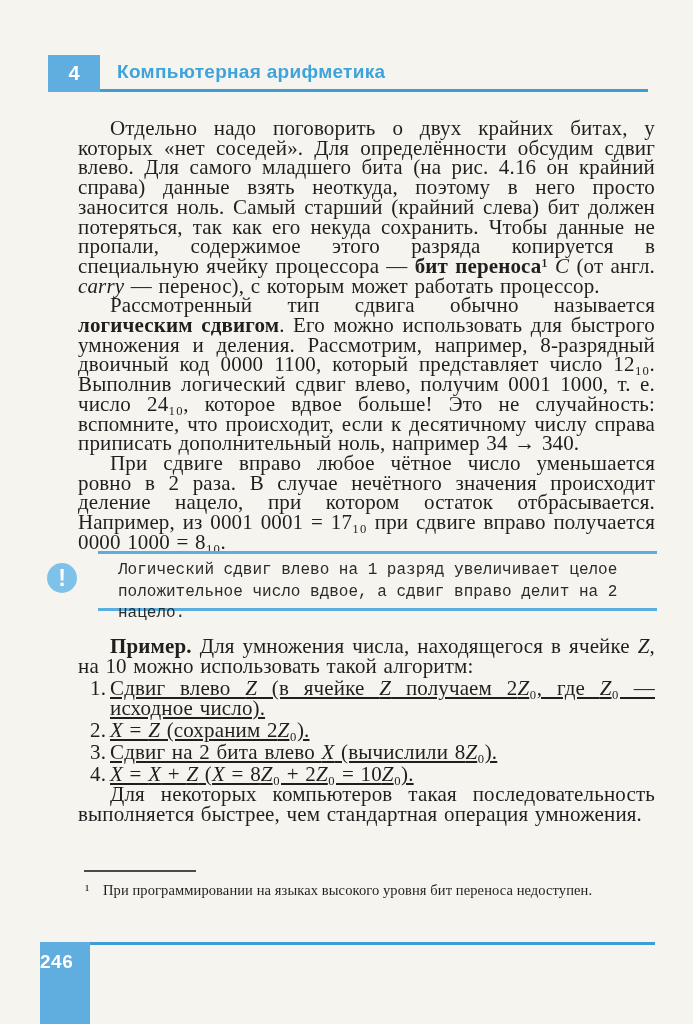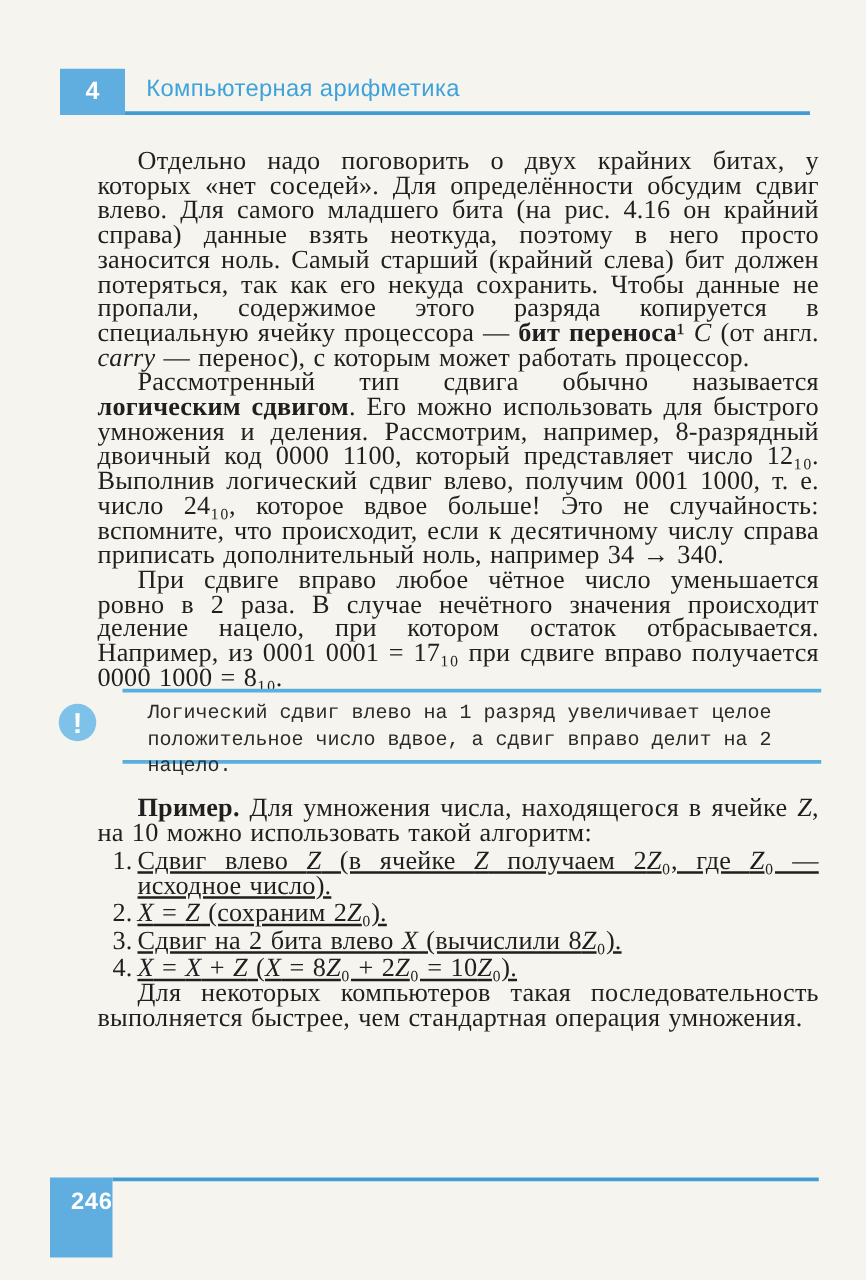--- a/index.html
+++ b/index.html
@@ -23,21 +23,21 @@
   
   .chapter-box{
     position:absolute;left:48px;top:55px;width:52px;height:37px;
     background:var(--accent_blue,#5FAEDF);
     display:flex;align-items:center;justify-content:center;
     font-family:"Liberation Sans",sans-serif;font-weight:bold;
     font-size:20px;color:#ffffff;
   }
   .chapter-title{
     position:absolute;left:117px;top:61px;margin:0;
-    font-family:"Liberation Sans",sans-serif;font-weight:normal;
+    font-family:"Liberation Sans",sans-serif;font-weight:bold;
     font-size:19px;letter-spacing:.3px;
     color:var(--title_blue,#3FA3DB);
   }
   .header-rule{
     position:absolute;left:100px;top:89px;width:548px;height:3px;
     background:var(--rule_blue,#3F9CD4);
   }
   
   .flow{position:absolute;left:78px;width:577px;}
   .flow1{top:119px;}
@@ -77,23 +77,23 @@
     margin:0;text-align:justify;padding-left:25px;
     font-size:14.5px;line-height:19.5px;letter-spacing:.1px;
   }
   .fn-marker{display:inline-block;width:18px;margin-left:-18px;vertical-align:top;}
   
   .footer-rule{
     position:absolute;left:90px;top:942px;width:565px;height:3px;
     background:var(--rule_blue,#3F9CD4);
   }
   .page-number-box{
-    position:absolute;left:40px;top:942px;width:50px;height:64px;
+    position:absolute;left:40px;top:942px;width:50px;height:82px;
     background:var(--accent_blue,#5FAEDF);
-    text-align:right;
+    text-align:left;
     font-family:"Liberation Sans",sans-serif;font-weight:bold;
     font-size:19px;color:#ffffff;letter-spacing:.5px;
   }
   .page-number-box span{display:inline-block;margin-top:9px;}
 </style>
 </head>
 <body>
 
 <div class="page">
 
@@ -121,19 +121,23 @@
     <p class="para ind rich"><span class="b">Пример.</span><span> Для умножения числа, находящегося в ячейке </span><span class="i">Z</span><span>, на 10 можно использовать такой алгоритм:</span></p>
     <div>
       <p class="para li"><span class="num">1.</span><span class="rich"><span>Сдвиг влево </span><span class="i">Z</span><span> (в ячейке </span><span class="i">Z</span><span> получаем 2</span><span class="i">Z</span><span>₀, где </span><span class="i">Z</span><span>₀ — исходное число).</span></span></p>
       <p class="para li"><span class="num">2.</span><span class="rich"><span class="i">X</span><span>&nbsp;=&nbsp;</span><span class="i">Z</span><span> (сохраним 2</span><span class="i">Z</span><span>₀).</span></span></p>
       <p class="para li"><span class="num">3.</span><span class="rich"><span>Сдвиг на 2 бита влево </span><span class="i">X</span><span> (вычислили 8</span><span class="i">Z</span><span>₀).</span></span></p>
       <p class="para li"><span class="num">4.</span><span class="rich"><span class="i">X</span><span>&nbsp;=&nbsp;</span><span class="i">X</span><span>&nbsp;+&nbsp;</span><span class="i">Z</span><span> (</span><span class="i">X</span><span>&nbsp;=&nbsp;8</span><span class="i">Z</span><span>₀&nbsp;+&nbsp;2</span><span class="i">Z</span><span>₀&nbsp;=&nbsp;10</span><span class="i">Z</span><span>₀).</span></span></p>
     </div>
     <p class="para ind rich"><span>Для некоторых компьютеров такая последовательность выполняется быстрее, чем стандартная операция умножения.</span></p>
   </section>
 
+  <div class="footnote">
+    <div class="footnote-rule"></div>
+    <p class="fn-text"><span class="fn-marker">¹</span><span>При программировании на языках высокого уровня бит переноса недоступен.</span></p>
+  </div>
 
   <div class="footer-rule"></div>
   <div class="page-number-box">
     <span>246</span>
   </div>
 
 </div>
 
 </body></html>

